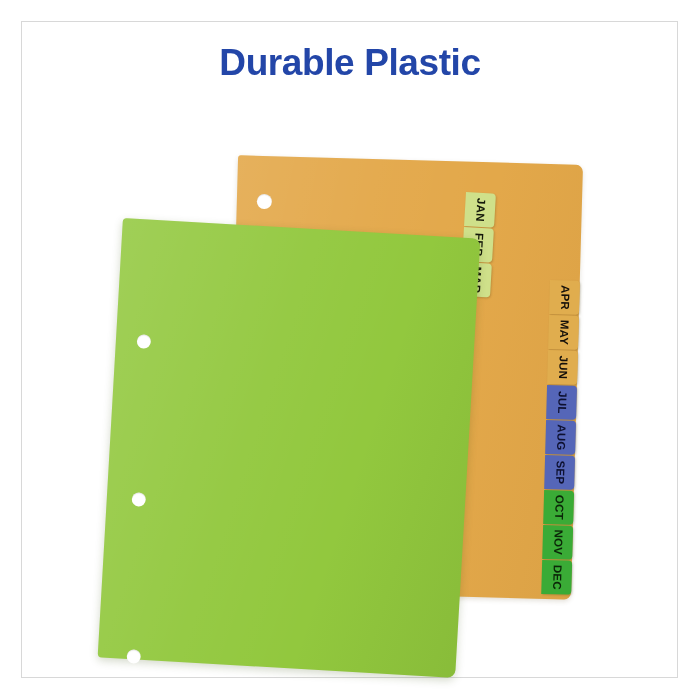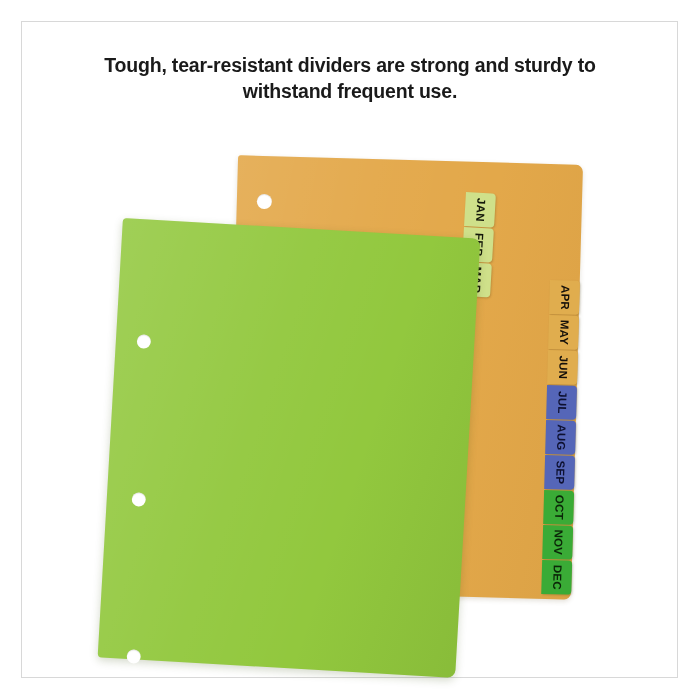--- a/index.html
+++ b/index.html
@@ -177,21 +177,21 @@
   .tab.ltgreen .tab-label { color: #14180a; }
 </style>
 </head>
 <body>
 
 <div id="stage">
 
   <div id="frame"></div>
 
   <div id="textblock">
-    <div id="subtitle">Tough, tear-resistant dividers are strong and sturdy to withstand frequent use.</div>
+    <div id="title">Durable Plastic</div>
   </div>
 
   <div id="photo">
 
     <div id="orange-divider" class="divider">
       <div class="sheen"></div>
       <div id="orange-punch-1" class="punch"></div>
     </div>
 
     <div id="orange-tabs">

